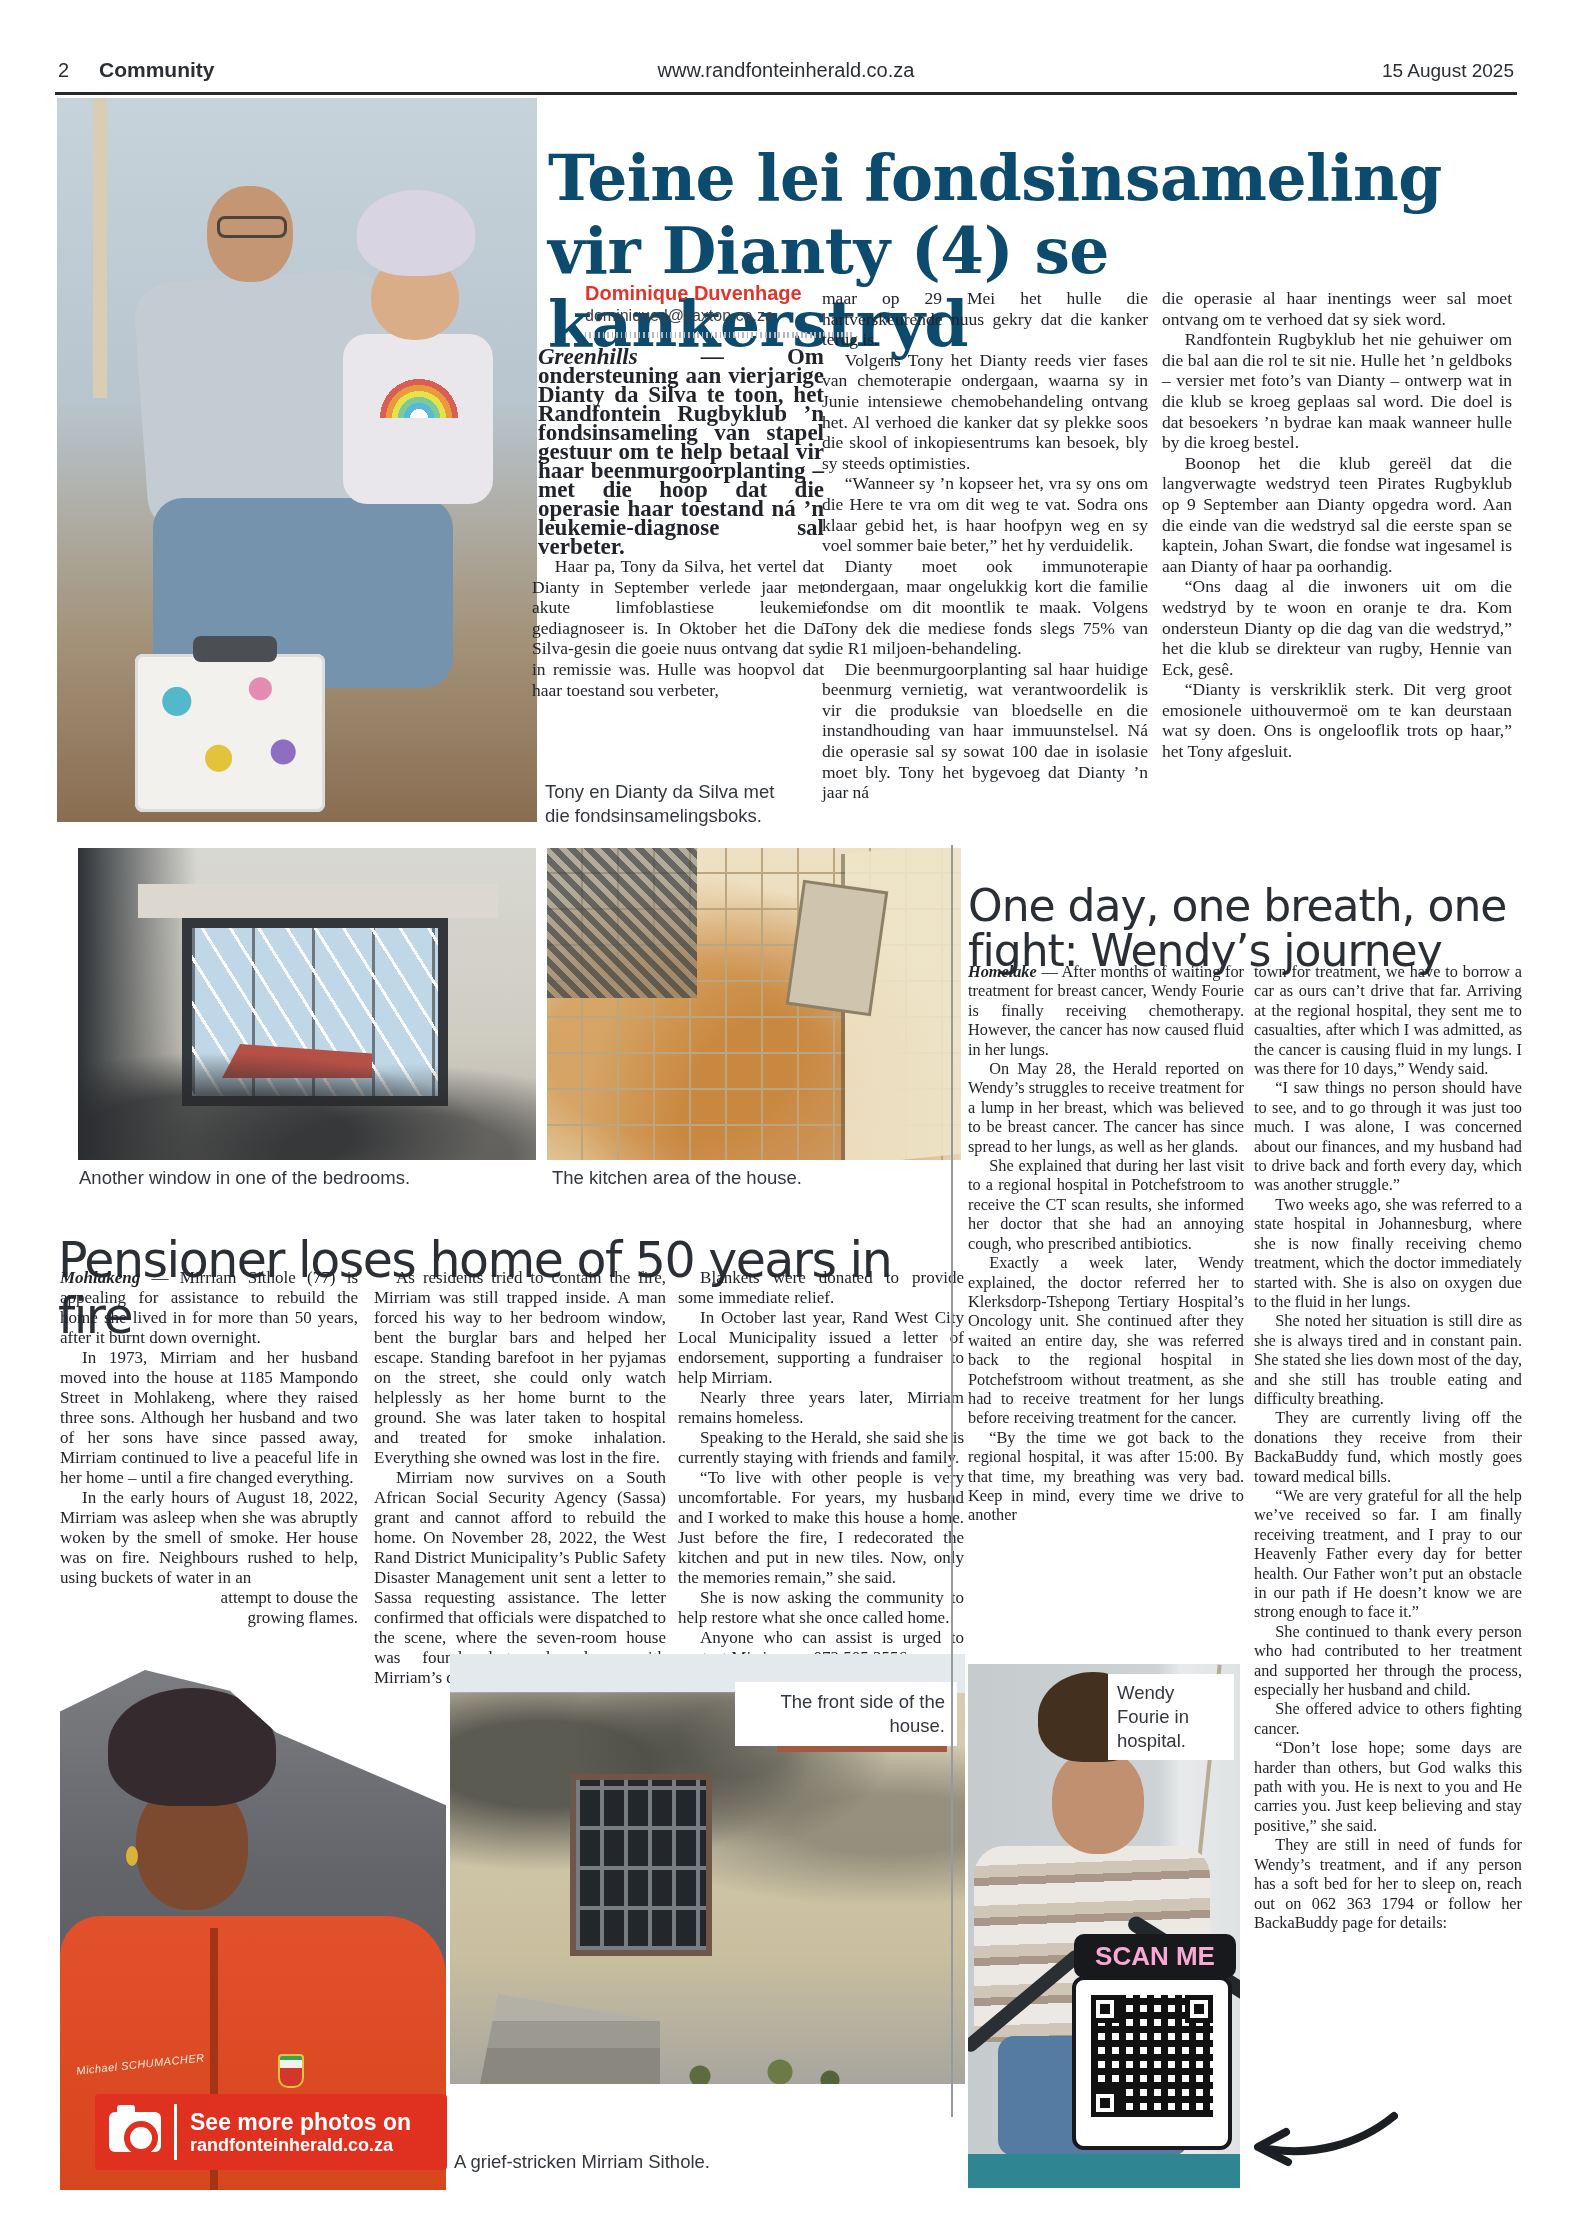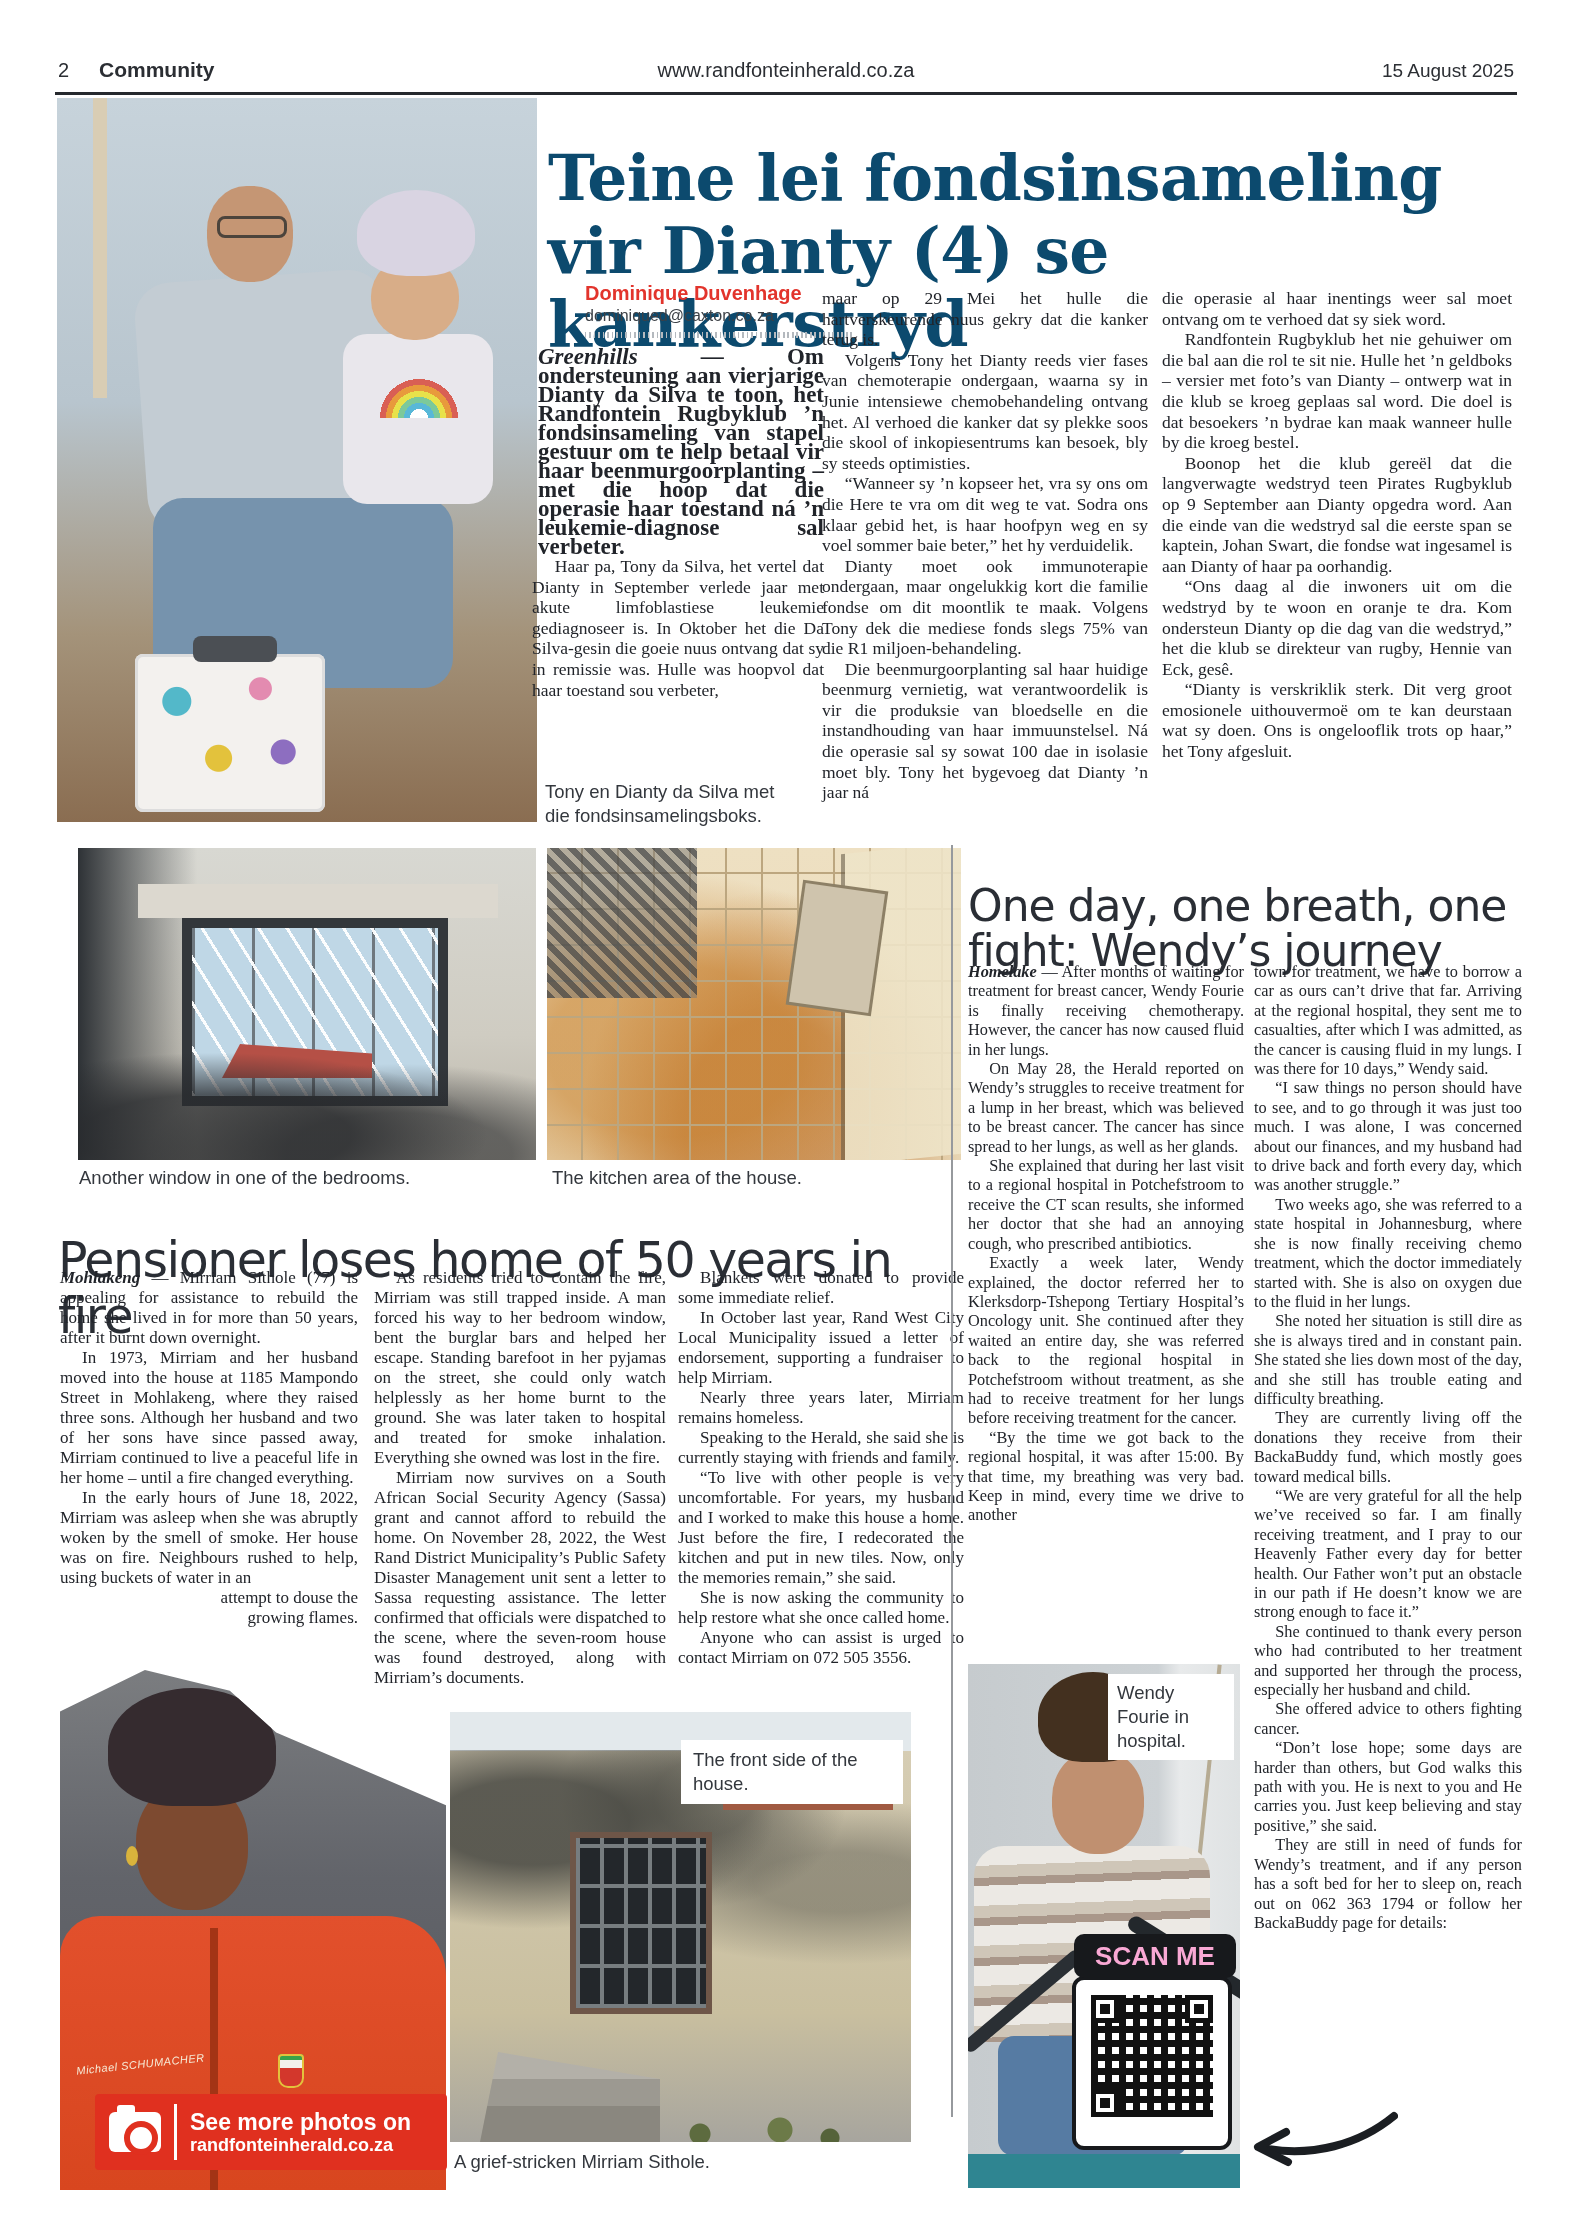--- a/index.html
+++ b/index.html
@@ -101,22 +101,22 @@
   .wm-ear{left:66px;top:176px;width:12px;height:20px;border-radius:50%;background:#d9b33c;}
   .wm-body{left:0;top:246px;width:386px;height:274px;background:
      linear-gradient(180deg,#e2502c 0%,#d8461f 100%);border-radius:40px 60px 0 0;}
   .wm-zip{left:150px;top:258px;width:8px;height:262px;background:#a33415;}
   .wm-logo{left:16px;top:388px;font-family:"Liberation Sans",sans-serif;font-style:italic;
      font-size:11px;color:#f6ead6;transform:rotate(-6deg);letter-spacing:.5px;}
   .wm-shield{left:218px;top:384px;width:26px;height:34px;border-radius:4px 4px 10px 10px;
      background:linear-gradient(180deg,#3aa24a 0 18%, #f2f1ec 18% 40%, #d3372c 40% 100%);
      box-shadow:inset 0 0 0 2px #e3c23c;}
 
-  .ph-house{left:450px;top:1712px;width:461px;height:430px;background:
-     linear-gradient(180deg,#e3e9ec 0%,#e3e9ec 9%,#d6cdb4 9%,#c9bf9f 70%,#a7a59e 100%);}
+  .ph-house{left:450px;top:1654px;width:515px;height:430px;background:
+     linear-gradient(180deg,#e3e9ec 0%,#e3e9ec 9%,#d6cdb4 9%,#c9bf9f 70%,#a7a59e 100%); text-align: right;}
   .hs-streak{left:0;top:38px;width:100%;height:240px;background:
      radial-gradient(ellipse at 18% 30%, rgba(62,63,59,.8) 0 18%, transparent 45%),
      radial-gradient(ellipse at 55% 20%, rgba(62,63,59,.55) 0 14%, transparent 40%),
      radial-gradient(ellipse at 85% 55%, rgba(62,63,59,.4) 0 16%, transparent 44%);}
   .hs-brick{right:18px;top:34px;width:170px;height:64px;background:
      repeating-linear-gradient(0deg,#a05a42 0 14px,#d8cdb4 14px 17px),
      repeating-linear-gradient(90deg,transparent 0 34px,#d8cdb4 34px 37px);}
   .hs-win{left:120px;top:120px;width:130px;height:170px;background:#23272b;
      border:6px solid #6e5648;}
   .hs-bars{left:0;top:0;width:100%;height:100%;background:
@@ -261,21 +261,21 @@
     <div class="kit-board"></div>
   </div>
   <div class="abs caption cap-bed">Another window in one of the bedrooms.</div>
   <div class="abs caption cap-kit">The kitchen area of the house.</div>
 
   <h2 class="abs h-sans hl2">Pensioner loses home of 50 years in fire</h2>
 
   <div class="abs bt col-f col-f1">
     <p><span class="loc">Mohlakeng</span><span> — Mirriam Sithole (77) is appealing for assistance to rebuild the home she lived in for more than 50 years, after it burnt down overnight.</span></p>
     <p class="ind">In 1973, Mirriam and her husband moved into the house at 1185 Mampondo Street in Mohlakeng, where they raised three sons. Although her husband and two of her sons have since passed away, Mirriam continued to live a peaceful life in her home – until a fire changed everything.</p>
-    <p class="ind">In the early hours of June 18, 2022, Mirriam was asleep when she was abruptly woken by the smell of smoke. Her house was on fire. Neighbours rushed to help, using buckets of water in an</p>
+    <p class="ind">In the early hours of August 18, 2022, Mirriam was asleep when she was abruptly woken by the smell of smoke. Her house was on fire. Neighbours rushed to help, using buckets of water in an</p>
     <div class="tail">attempt to douse the growing flames.</div>
   </div>
   <div class="abs bt col-f col-f2">
     <p class="ind">As residents tried to contain the fire, Mirriam was still trapped inside. A man forced his way to her bedroom window, bent the burglar bars and helped her escape. Standing barefoot in her pyjamas on the street, she could only watch helplessly as her home burnt to the ground. She was later taken to hospital and treated for smoke inhalation. Everything she owned was lost in the fire.</p>
     <p class="ind">Mirriam now survives on a South African Social Security Agency (Sassa) grant and cannot afford to rebuild the home. On November 28, 2022, the West Rand District Municipality’s Public Safety Disaster Management unit sent a letter to Sassa requesting assistance. The letter confirmed that officials were dispatched to the scene, where the seven-room house was found destroyed, along with Mirriam’s documents.</p>
   </div>
   <div class="abs bt col-f col-f3">
     <p class="ind">Blankets were donated to provide some immediate relief.</p>
     <p class="ind">In October last year, Rand West City Local Municipality issued a letter of endorsement, supporting a fundraiser to help Mirriam.</p>
     <p class="ind">Nearly three years later, Mirriam remains homeless.</p>

